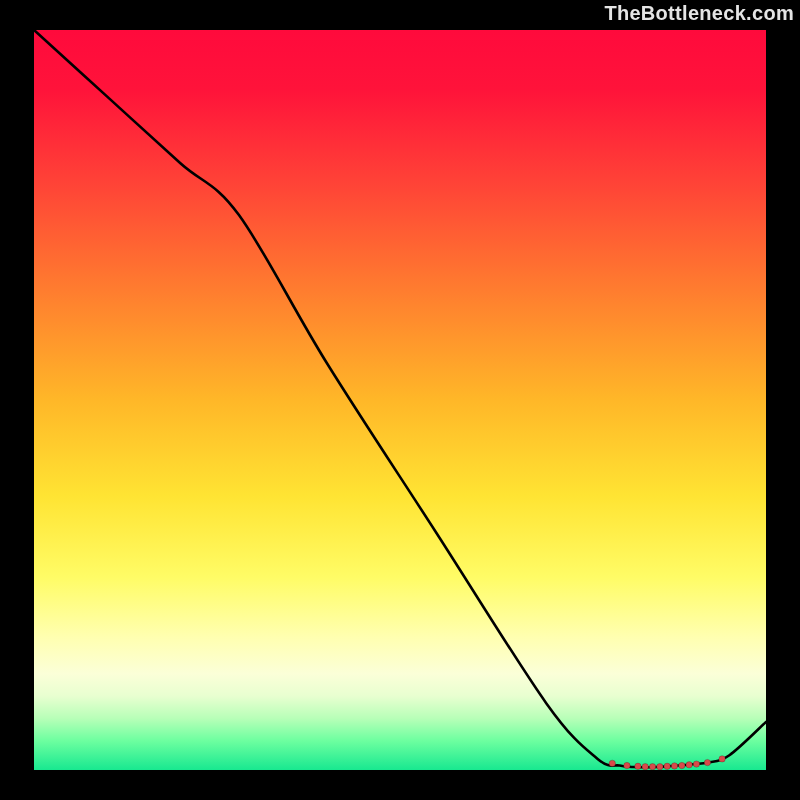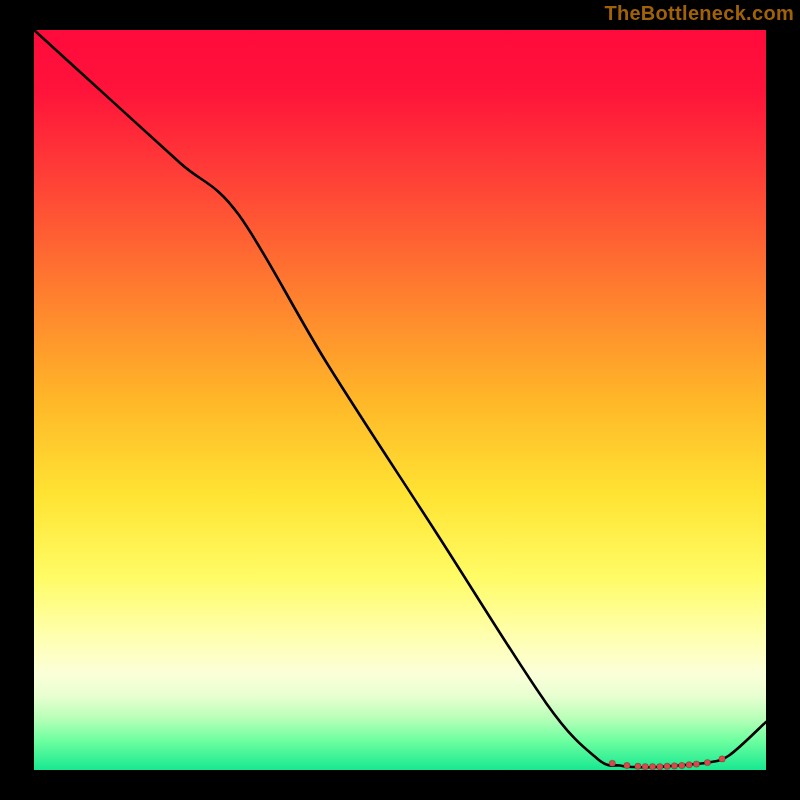--- a/index.html
+++ b/index.html
@@ -14,21 +14,21 @@
   .outer {
     position: relative;
     width: 800px;
     height: 800px;
     background: #000;
   }
   .watermark {
     position: absolute;
     top: 2px;
     right: 6px;
-    color: #a16207;
+    color: #e5e5e5;
     font-size: 20px;
     font-weight: 600;
     letter-spacing: 0.3px;
     user-select: none;
   }
   .plot {
     position: absolute;
     left: 34px;
     top: 30px;
     width: 732px;

